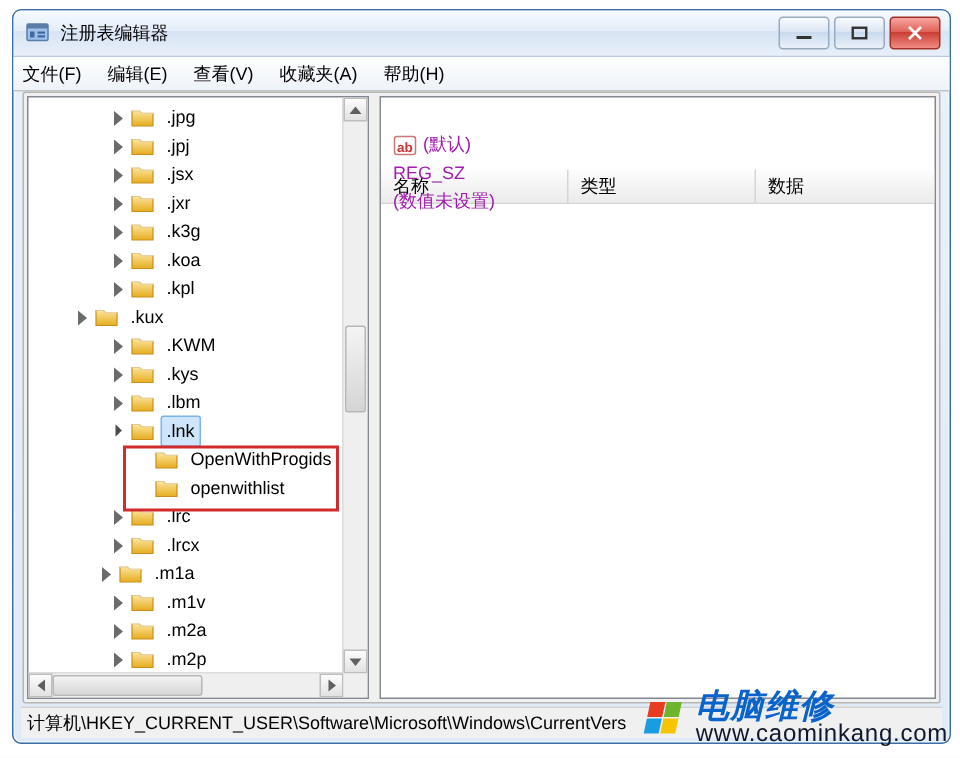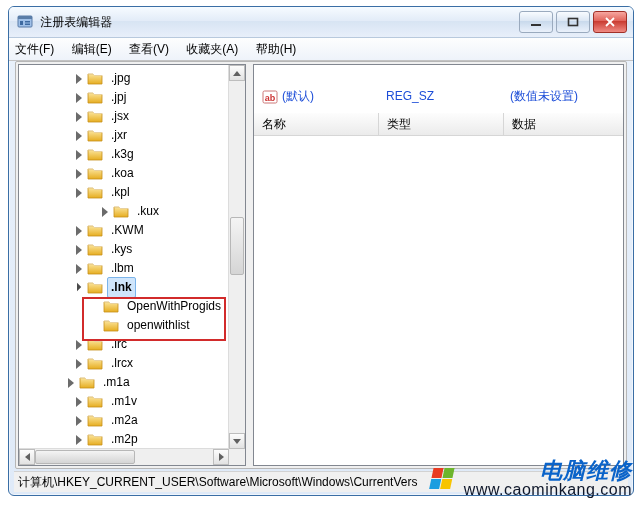--- a/index.html
+++ b/index.html
@@ -45,28 +45,28 @@
   .panel.list{left:237px;right:2px;}
   
   .tree-body{position:absolute;top:0;left:0;right:16px;bottom:16px;overflow:hidden;padding-top:4px;}
   .tree-row{height:19px;line-height:19px;white-space:nowrap;padding-left:6px;display:flex;align-items:center;}
   .tw{display:inline-block;width:12px;height:12px;position:relative;margin-right:2px;}
   .tw::before{content:"";position:absolute;left:3px;top:1px;border-style:solid;}
   .tw.collapsed::before{border-width:5px 0 5px 6px;border-color:transparent transparent transparent #6b6b6b;}
   .tw.expanded::before{border-width:0 6px 6px 0;border-color:transparent #4a4a4a transparent transparent;transform:rotate(45deg);left:1px;top:2px;}
   .folder{width:16px;height:13px;display:inline-block;margin-right:4px;flex:0 0 auto;}
   .tree-label{display:inline-block;padding:0 3px;border:1px solid transparent;border-radius:2px;}
-  .sel .tree-label{background:#cfe5fb;border-color:#7bb4ea;font-weight:bold;}
+  .sel .tree-label{background:#cfe5fb;border-color:#7bb4ea;}
   .highlight{position:absolute;border:2px solid #d22b2b;pointer-events:none;}
   
   .list-header{height:22px;background:linear-gradient(#fdfdfd,#ebebeb);border-bottom:1px solid #d6d6d6;display:flex;margin-top:48px;}
   .lh{padding:0 8px;line-height:22px;border-right:1px solid #d6d6d6;font-size:12px;color:#000;}
   .lh.c1{width:108px;} .lh.c2{width:108px;} .lh.c3{flex:1;border-right:none;}
   .list-body{position:absolute;top:22px;left:0;right:0;bottom:0;}
-  .list-row{display:flex;height:19px;line-height:19px;font-size:12px;color:#1d4ed8;}
+  .list-row{display:flex;height:19px;line-height:19px;font-size:12px;color:#a21caf;flex-direction:column;}
   .lc{padding:0 8px;}
   .lc.c1{width:108px;display:flex;align-items:center;gap:4px;}
   .lc.c2{width:108px;}
   .lc.c3{flex:1;}
   .ab-icon{width:16px;height:16px;display:inline-block;}
   
   .sb-v{position:absolute;top:0;right:0;bottom:16px;width:16px;background:#efefef;border-left:1px solid #dcdcdc;}
   .sb-h{position:absolute;left:0;right:16px;bottom:0;height:16px;background:#efefef;border-top:1px solid #dcdcdc;}
   .sb-corner{position:absolute;right:0;bottom:0;width:16px;height:16px;background:#efefef;}
   .sb-btn{position:absolute;width:16px;height:16px;background:linear-gradient(#fcfcfc,#e2e2e2);border:1px solid #bdbdbd;box-sizing:border-box;display:flex;align-items:center;justify-content:center;}
@@ -80,21 +80,21 @@
   .arrow.d{border-width:5px 4px 0 4px;border-color:#606060 transparent transparent transparent;}
   .arrow.l{border-width:4px 5px 4px 0;border-color:transparent #606060 transparent transparent;}
   .arrow.r{border-width:4px 0 4px 5px;border-color:transparent transparent transparent #606060;}
   
   .statusbar{
     position:absolute;left:5px;right:5px;bottom:3px;height:20px;line-height:20px;
     padding:0 4px;font-size:12px;color:#000;background:#f0f0f0;border-top:1px solid #d2d2d2;
     white-space:nowrap;overflow:hidden;
   }
   
-  .watermark{position:absolute;right:8px;bottom:6px;display:flex;align-items:center;gap:6px;font-family:"Microsoft YaHei",Arial;text-align:right;}
+  .watermark{position:absolute;right:8px;bottom:6px;display:flex;align-items:center;gap:6px;font-family:"Microsoft YaHei",Arial;}
   .watermark .big{font-size:22px;font-weight:700;font-style:italic;color:#0a63c9;letter-spacing:1px;}
   .watermark .site{font-size:16px;color:#0f172a;letter-spacing:.5px;}
   .win-flag{width:30px;height:26px;}
 </style>
 </head>
 <body>
 <div class="stage">
 
 <svg width="0" height="0" style="position:absolute">
   <defs>
@@ -197,21 +197,21 @@
               <span class="tree-label">.koa</span>
             </div>
             <div class="tree-row" style="padding-left: 54px;">
               <span class="tw collapsed"></span>
               <span class="folder"><svg viewBox="0 0 16 13">
                   <path d="M1 2 h5 l1.5 1.5 H15 V12 H1 Z" fill="url(#fg)" stroke="#c78f1a" stroke-width=".8"></path>
                   <path d="M1 2 h5 l1.5 1.5 H15" fill="none" stroke="#fff" stroke-opacity=".5"></path>
                 </svg></span>
               <span class="tree-label">.kpl</span>
             </div>
-            <div class="tree-row" style="padding-left: 80px;">
+            <div class="tree-row" style="padding-left: 30px;">
               <span class="tw collapsed"></span>
               <span class="folder"><svg viewBox="0 0 16 13">
                   <path d="M1 2 h5 l1.5 1.5 H15 V12 H1 Z" fill="url(#fg)" stroke="#c78f1a" stroke-width=".8"></path>
                   <path d="M1 2 h5 l1.5 1.5 H15" fill="none" stroke="#fff" stroke-opacity=".5"></path>
                 </svg></span>
               <span class="tree-label">.kux</span>
             </div>
             <div class="tree-row" style="padding-left: 54px;">
               <span class="tw collapsed"></span>
               <span class="folder"><svg viewBox="0 0 16 13">

